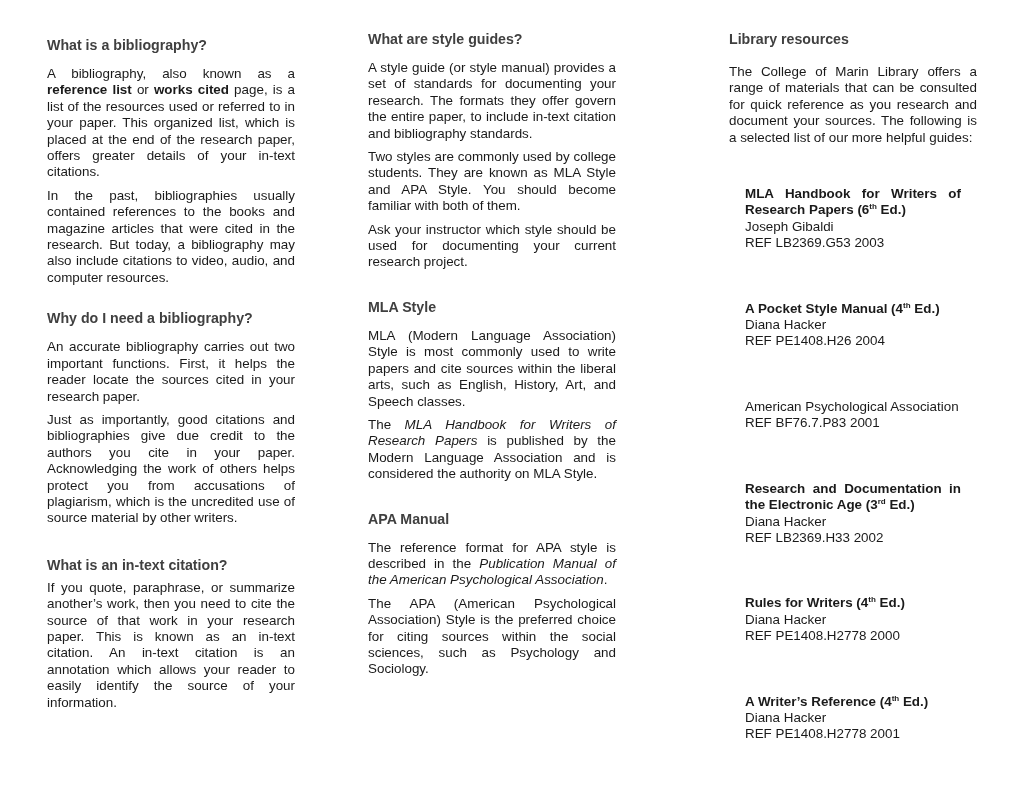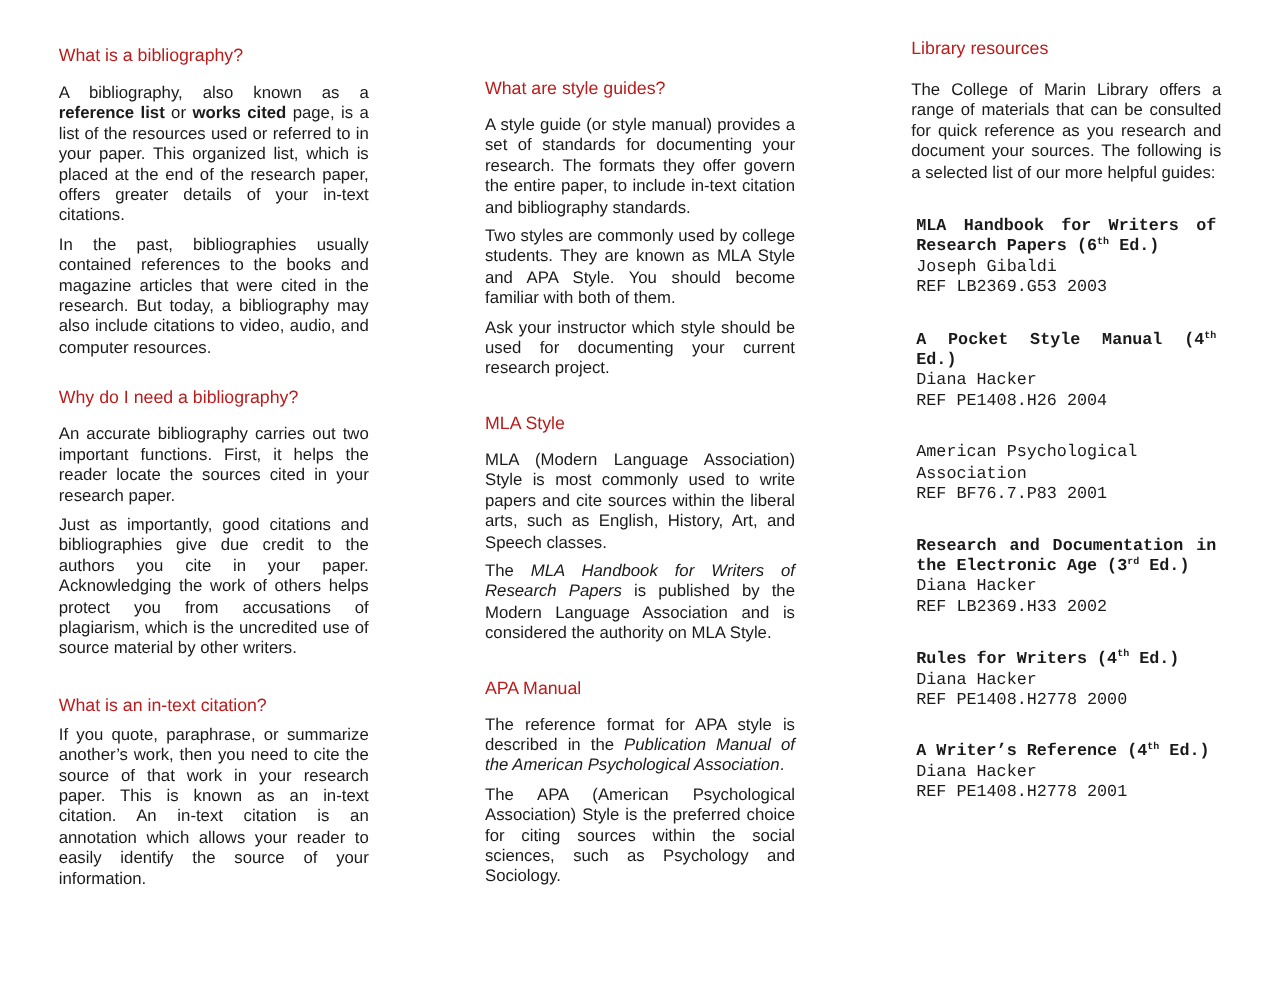--- a/index.html
+++ b/index.html
@@ -3,28 +3,28 @@
 <meta charset="utf-8">
 <style>
   html, body { margin: 0; padding: 0; background: #ffffff; }
   body {
     width: 1024px; height: 791px; position: relative; overflow: hidden;
     font-family: "Liberation Sans", sans-serif; color: #1a1a1a;
     font-size: 13.4px; line-height: 16.4px;
   }
   .col { position: absolute; width: 248px; }
   .col1 { left: 47px; top: 36px; }
-  .col2 { left: 388px; top: 30px; margin-top: 32px; }
+  .col2 { left: 368px; top: 30px; }
   .col3 { left: 729px; top: 30px; }
   h2 {
-    margin: 0; font-size: 14.2px; line-height: 18px; font-weight: normal;
-    color: #b91c1c;
+    margin: 0; font-size: 14.2px; line-height: 18px; font-weight: bold;
+    color: #404040;
   }
   p { margin: 0 0 7px 0; text-align: justify; }
-  .ref { margin: 4px; font-family: Liberation Mono, monospace; }
+  .ref { margin: 16px; }
   .ref .title { font-weight: bold; text-align: justify; display: block; }
   .ref .line { display: block; }
   .ref sup { font-size: 8px; line-height: 0; vertical-align: 5px; }
   .ref-gap { height: 17px; }
 </style>
 </head>
 <body>
 
 <div class="col col1">
   <h2>What is a bibliography?</h2>

